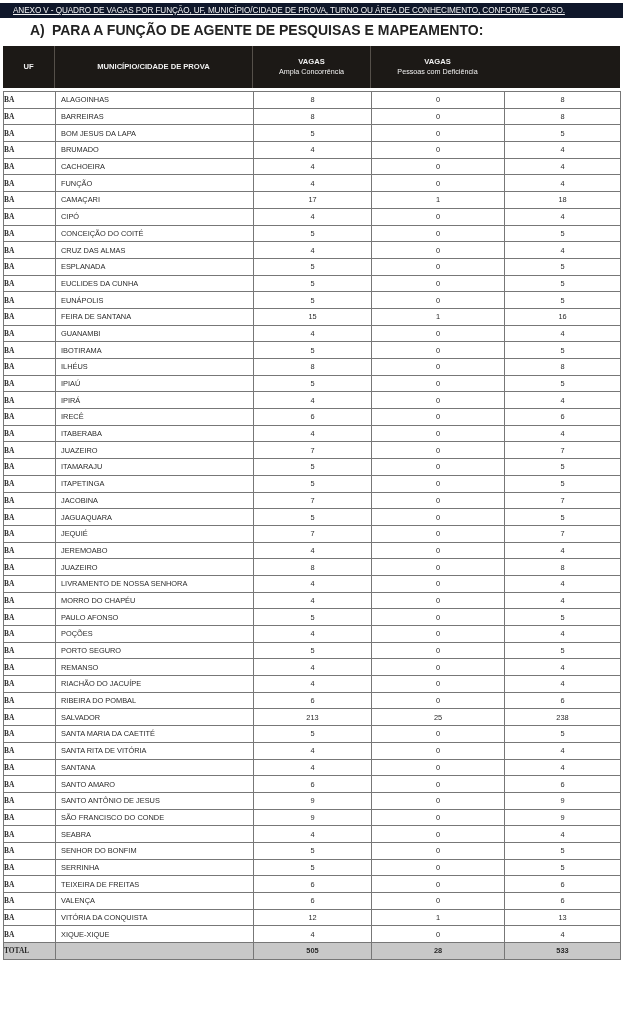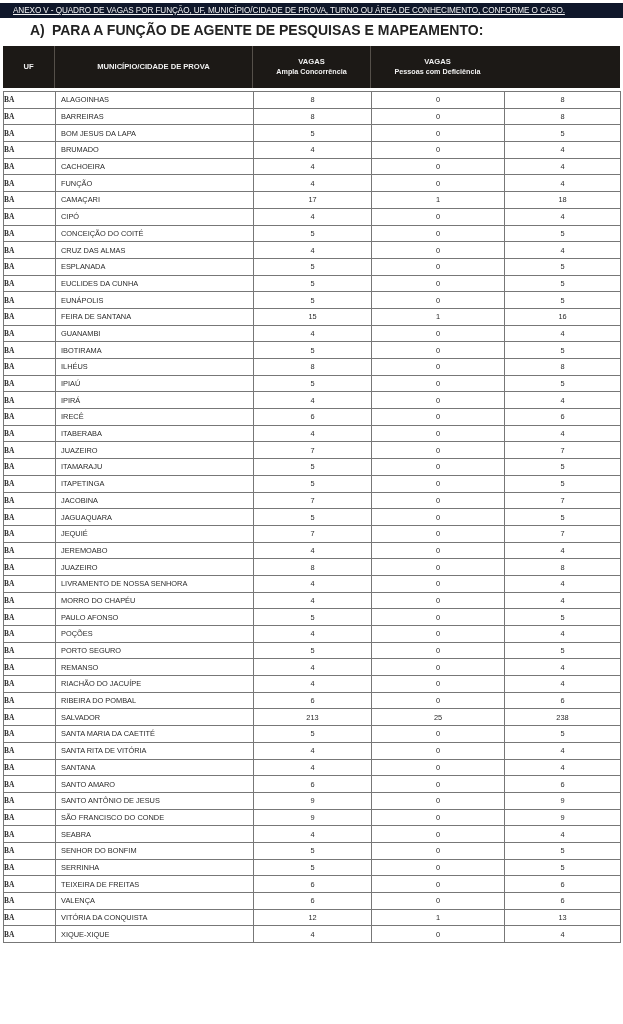--- a/index.html
+++ b/index.html
@@ -10,21 +10,21 @@
                padding-left: 13px; box-sizing: border-box; white-space: nowrap; letter-spacing: -0.1px; text-decoration: underline; }
   .section-title { position: absolute; left: 22px; top: 22px; font-size: 14px; font-weight: bold;
                    color: #222; white-space: nowrap; margin-left: 8px; }
   .section-title .letter { display: inline-block; width: 18px; }
   .header { position: absolute; left: 3px; top: 46px; width: 617px; height: 42px;
             background: #1c1916; display: flex; }
   .header .hcell { color: #f0f0f0; font-size: 7.6px; font-weight: bold; display: flex;
                    flex-direction: column; align-items: center; justify-content: center;
                    text-align: center; border-right: 1px solid #55504a; box-sizing: border-box; line-height: 10px; }
   .header .hcell:last-child { border-right: none; }
-  .header .sub { font-weight: bold; font-size: 7.2px; }
+  .header .sub { font-weight: normal; font-size: 7.2px; }
   .table { position: absolute; left: 3px; top: 91px; width: 617px; border-collapse: collapse;
            table-layout: fixed; }
   .table td { border: 1px solid #777; height: 16.7px; padding: 0; font-size: 7.4px;
               box-sizing: border-box; color: #2a2a2a; }
   .c-uf { width: 52px; text-align: left; font-weight: bold; font-family: Liberation Serif, serif; }
   .c-mun { width: 198px; text-align: left; padding-left: 5px !important; }
   .c-num { text-align: center; }
   .c-amp { width: 118px; }
   .c-pcd { width: 133px; }
   .c-tot { width: 116px; }
@@ -417,14 +417,21 @@
         <td class="c-num c-pcd">1</td>
         <td class="c-num c-tot">13</td>
       </tr>
       <tr>
         <td class="c-uf">BA</td>
         <td class="c-mun">XIQUE-XIQUE</td>
         <td class="c-num c-amp">4</td>
         <td class="c-num c-pcd">0</td>
         <td class="c-num c-tot">4</td>
       </tr>
+      <tr class="total-row">
+        <td class="c-uf">TOTAL</td>
+        <td class="c-mun"></td>
+        <td class="c-num">505</td>
+        <td class="c-num">28</td>
+        <td class="c-num">533</td>
+      </tr>
     </tbody>
 </table>
 
 </body></html>

